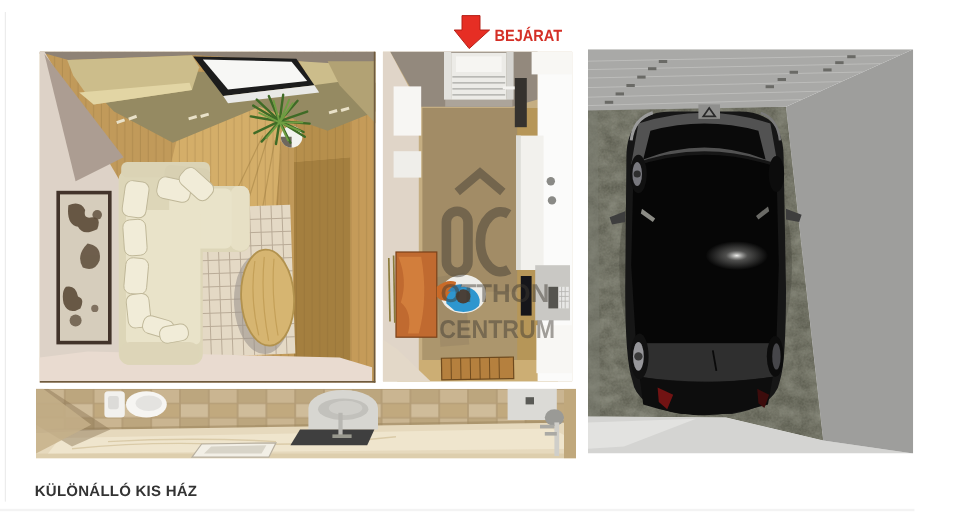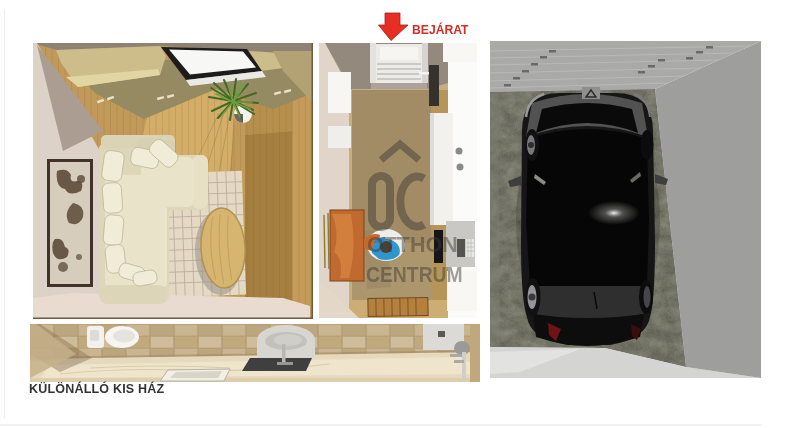--- a/index.html
+++ b/index.html
@@ -431,13 +431,13 @@
     <path d="M31,30 L50,14 L69,30"></path>
   </g>
   <g fill="none" stroke="#3f3a32" stroke-width="8">
     <rect x="22" y="46" width="18" height="51" rx="9"></rect>
     <path d="M74,48.5 A17 25 0 1 0 74,94.5"></path>
   </g>
   <text x="17" y="122" fill="#3f3a32" font-size="21.5" font-weight="bold" font-family="Liberation Sans, sans-serif">OTTHON</text>
   <text x="16" y="152" fill="#3f3a32" font-size="21.5" font-weight="bold" font-family="Liberation Sans, sans-serif" transform="scale(0.90,1)" style="transform-origin:16px 0px;">CENTRUM</text>
 </svg>
 
-<div class="abs" style="left:29px;top:382px;font-size:12.5px;font-weight:bold;color:#333;letter-spacing:0.2px;">KÜLÖNÁLLÓ KIS HÁZ</div>
+<div class="abs" style="left:29px;top:402px;font-size:12.5px;font-weight:bold;color:#333;letter-spacing:0.2px;">KÜLÖNÁLLÓ KIS HÁZ</div>
 
 </body></html>

